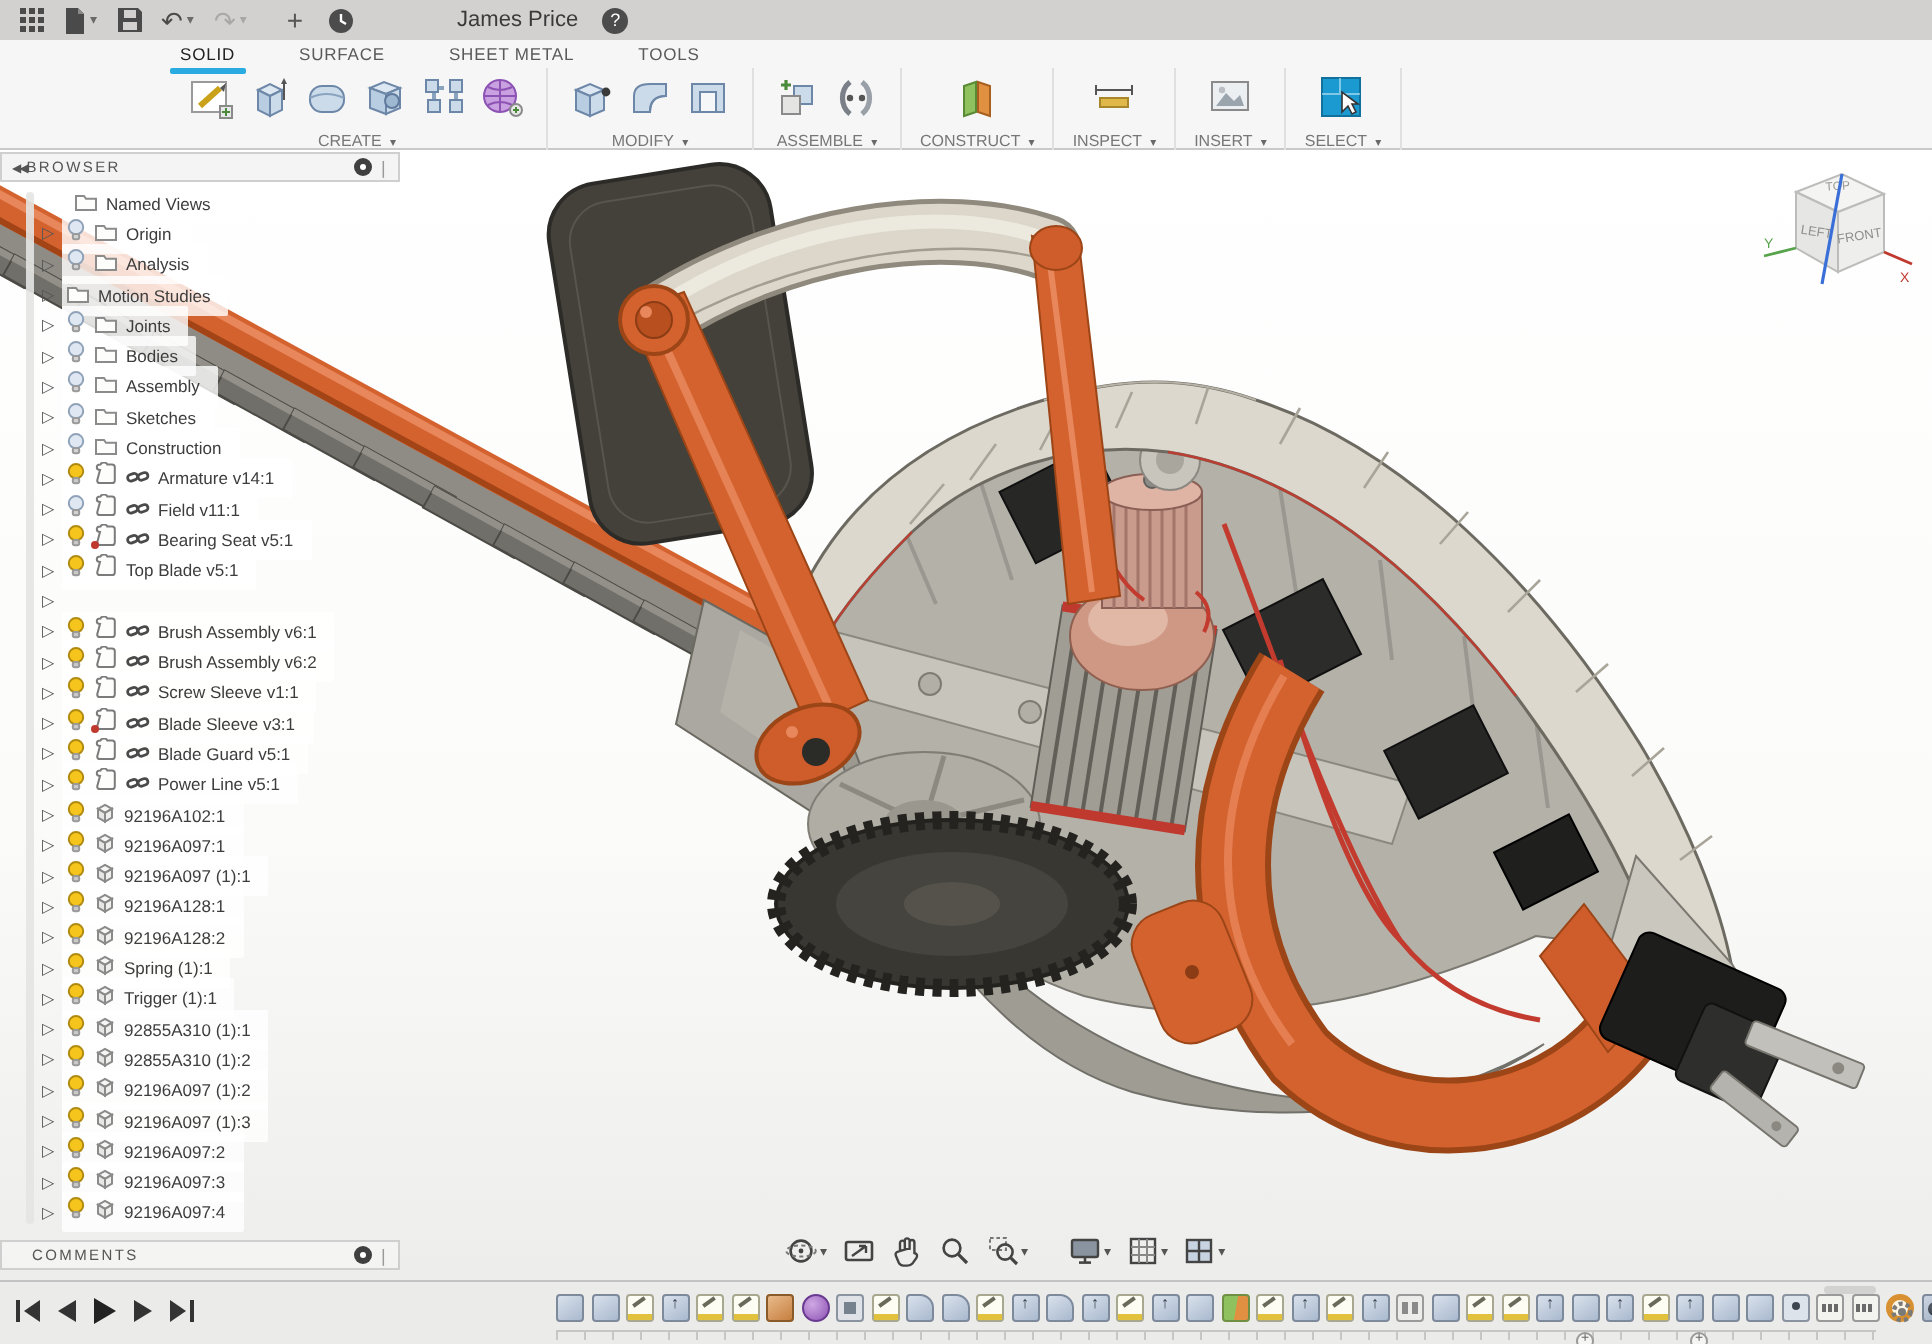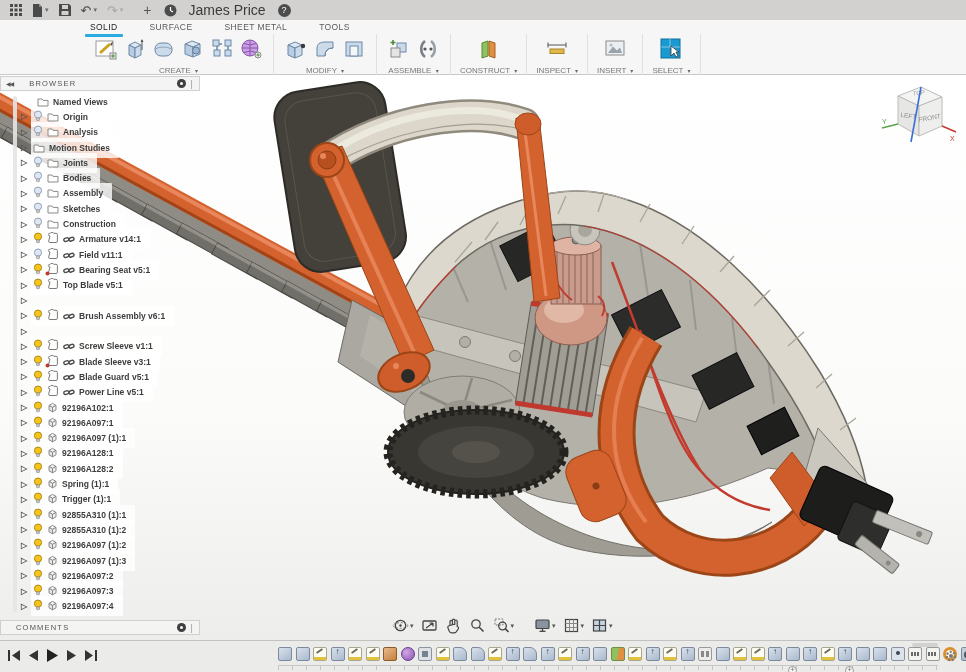--- a/index.html
+++ b/index.html
@@ -15,21 +15,21 @@
   .tb-caret{font-size:7px;color:#6a6a6a;margin-left:2px;}
   .doc-tab{flex:1;background:#eae8e6;border-left:1px solid #bdbbb9;border-right:1px solid #bdbbb9;
            display:flex;align-items:center;justify-content:center;position:relative;}
   .doc-title{display:flex;align-items:center;gap:5px;font-size:10px;color:#3a3a3a;}
   .doc-close{position:absolute;right:8px;top:0;height:20px;display:flex;align-items:center;
              color:#6a6a6a;font-size:12px;}
   .tb-right{display:flex;align-items:center;gap:12px;padding:0 10px;}
   .tb-plus{font-size:14px;color:#555;}
   .tb-circle{width:13px;height:13px;border-radius:50%;background:#4c4c4c;color:#fff;
              display:flex;align-items:center;justify-content:center;font-size:9px;}
-  .tb-user{font-size:14px;color:#3a3a3a;}
+  .tb-user{font-size:11px;color:#3a3a3a;margin-left:40px;}
   
   .ribbon{position:absolute;left:0;top:20px;width:966px;height:54px;background:#f6f6f6;
           border-bottom:1px solid #c9c9c9;z-index:40;}
   .design-btn{position:absolute;left:10px;top:7px;width:62px;height:40px;background:#fdfdfd;
               border:1px solid #c6c6c6;border-radius:2px;display:flex;align-items:center;
               justify-content:center;font-size:9px;color:#444;letter-spacing:.3px;}
   .r-tabs{position:absolute;left:88px;top:2px;display:flex;gap:28px;height:13px;}
   .r-tab{font-size:8.5px;color:#5a5a5a;letter-spacing:.4px;position:relative;padding:0 2px;}
   .r-tab.active{color:#222;}
   .r-tab.active::after{content:"";position:absolute;left:-3px;right:-3px;bottom:-2px;height:3px;
@@ -45,28 +45,28 @@
   .viewport{position:absolute;left:0;top:74px;width:966px;height:566px;
             background:linear-gradient(#ffffff 0%,#fbfbfa 60%,#ededec 100%);overflow:hidden;}
   .model-svg{position:absolute;left:0;top:-74px;width:966px;height:672px;}
   
   .viewcube{position:absolute;right:6px;top:4px;width:82px;height:74px;}
   
   .browser{position:absolute;left:0;top:2px;width:200px;z-index:20;}
   .panel-header{height:13px;background:rgba(243,243,243,.95);border:1px solid #cfcfcf;
                 display:flex;align-items:center;font-size:7.5px;letter-spacing:1.2px;color:#555;
                 padding:0 5px;}
-  .panel-header .ph-title{flex:1;margin-left:16px;}
+  .panel-header .ph-title{flex:1;margin-left:0;}
   .ph-collapse{font-size:6px;color:#555;letter-spacing:-1px;}
   .ph-dot{width:9px;height:9px;border-radius:50%;background:#3f3f3f;position:relative;margin-right:4px;}
   .ph-dot::after{content:"";position:absolute;left:3px;top:3px;width:3px;height:3px;border-radius:50%;background:#fff;}
   .ph-handle{color:#9a9a9a;font-size:9px;}
   .b-scroll{position:absolute;left:13px;top:20px;width:4px;height:516px;background:rgba(228,228,227,.9);
             border-radius:2px;}
-  .b-rows{position:absolute;left:0;top:18px;width:200px;font-weight:bold;}
+  .b-rows{position:absolute;left:0;top:18px;width:200px;}
   .b-row{height:15.3px;display:flex;align-items:center;padding-left:21px;}
   .b-row.no-arrow{padding-left:35px;}
   .b-arrow{width:10px;font-size:8px;color:#555;flex:0 0 10px;}
   .b-pill{display:flex;align-items:center;background:rgba(255,255,255,.8);border-radius:1px;
           padding:1px 9px 1px 2px;gap:4px;}
   .b-label{font-size:8.5px;color:#3d3d3d;white-space:nowrap;}
   
   .comments{position:absolute;left:0;top:546px;width:200px;z-index:20;}
   
   .navbar{position:absolute;left:392px;top:543px;display:flex;align-items:center;gap:7px;z-index:20;}
@@ -775,20 +775,36 @@
                 <g fill="none" stroke="#4a4a4a" stroke-width="1.4">
                   <rect x="0.8" y="3" width="5" height="3.2" rx="1.6" transform="rotate(-20 3.3 4.6)"></rect>
                   <rect x="6" y="2.6" width="5" height="3.2" rx="1.6" transform="rotate(-20 8.5 4.2)"></rect>
                 </g>
               </svg></span>
             <span class="b-label">Brush Assembly v6:1</span>
           </span>
         </div>
         <div class="b-row">
           <span class="b-arrow">▷</span>
+          <span class="b-pill">
+            <span><svg width="10" height="12" viewBox="0 0 10 12">
+                <circle cx="5" cy="4.6" r="3.6" fill="#f5c51d" stroke="#b08a10"></circle>
+                <rect x="3.4" y="8" width="3.2" height="2.6" rx="1" fill="#c9c9c9" stroke="#9a9a9a"></rect>
+              </svg></span>
+            <span style="position: relative;"><svg width="12" height="12" viewBox="0 0 12 12">
+                <path d="M3,4 q-1.6,0 -1.6,-1.4 q0,-1.4 1.8,-1.3 q.4,-1 1.8,-1 q1.4,0 1.7,1 h2.3 q1.4,0 1.4,1.3 v6.6 q0,1.3 -1.4,1.3 h-6 q-1.4,0 -1.4,-1.3 z" fill="#fdfdfb" stroke="#7b7b7b"></path>
+              </svg></span>
+            <span><svg width="12" height="9" viewBox="0 0 12 9">
+                <g fill="none" stroke="#4a4a4a" stroke-width="1.4">
+                  <rect x="0.8" y="3" width="5" height="3.2" rx="1.6" transform="rotate(-20 3.3 4.6)"></rect>
+                  <rect x="6" y="2.6" width="5" height="3.2" rx="1.6" transform="rotate(-20 8.5 4.2)"></rect>
+                </g>
+              </svg></span>
+            <span class="b-label">Brush Assembly v6:2</span>
+          </span>
         </div>
         <div class="b-row">
           <span class="b-arrow">▷</span>
           <span class="b-pill">
             <span><svg width="10" height="12" viewBox="0 0 10 12">
                 <circle cx="5" cy="4.6" r="3.6" fill="#f5c51d" stroke="#b08a10"></circle>
                 <rect x="3.4" y="8" width="3.2" height="2.6" rx="1" fill="#c9c9c9" stroke="#9a9a9a"></rect>
               </svg></span>
             <span style="position: relative;"><svg width="12" height="12" viewBox="0 0 12 12">
                 <path d="M3,4 q-1.6,0 -1.6,-1.4 q0,-1.4 1.8,-1.3 q.4,-1 1.8,-1 q1.4,0 1.7,1 h2.3 q1.4,0 1.4,1.3 v6.6 q0,1.3 -1.4,1.3 h-6 q-1.4,0 -1.4,-1.3 z" fill="#fdfdfb" stroke="#7b7b7b"></path>

